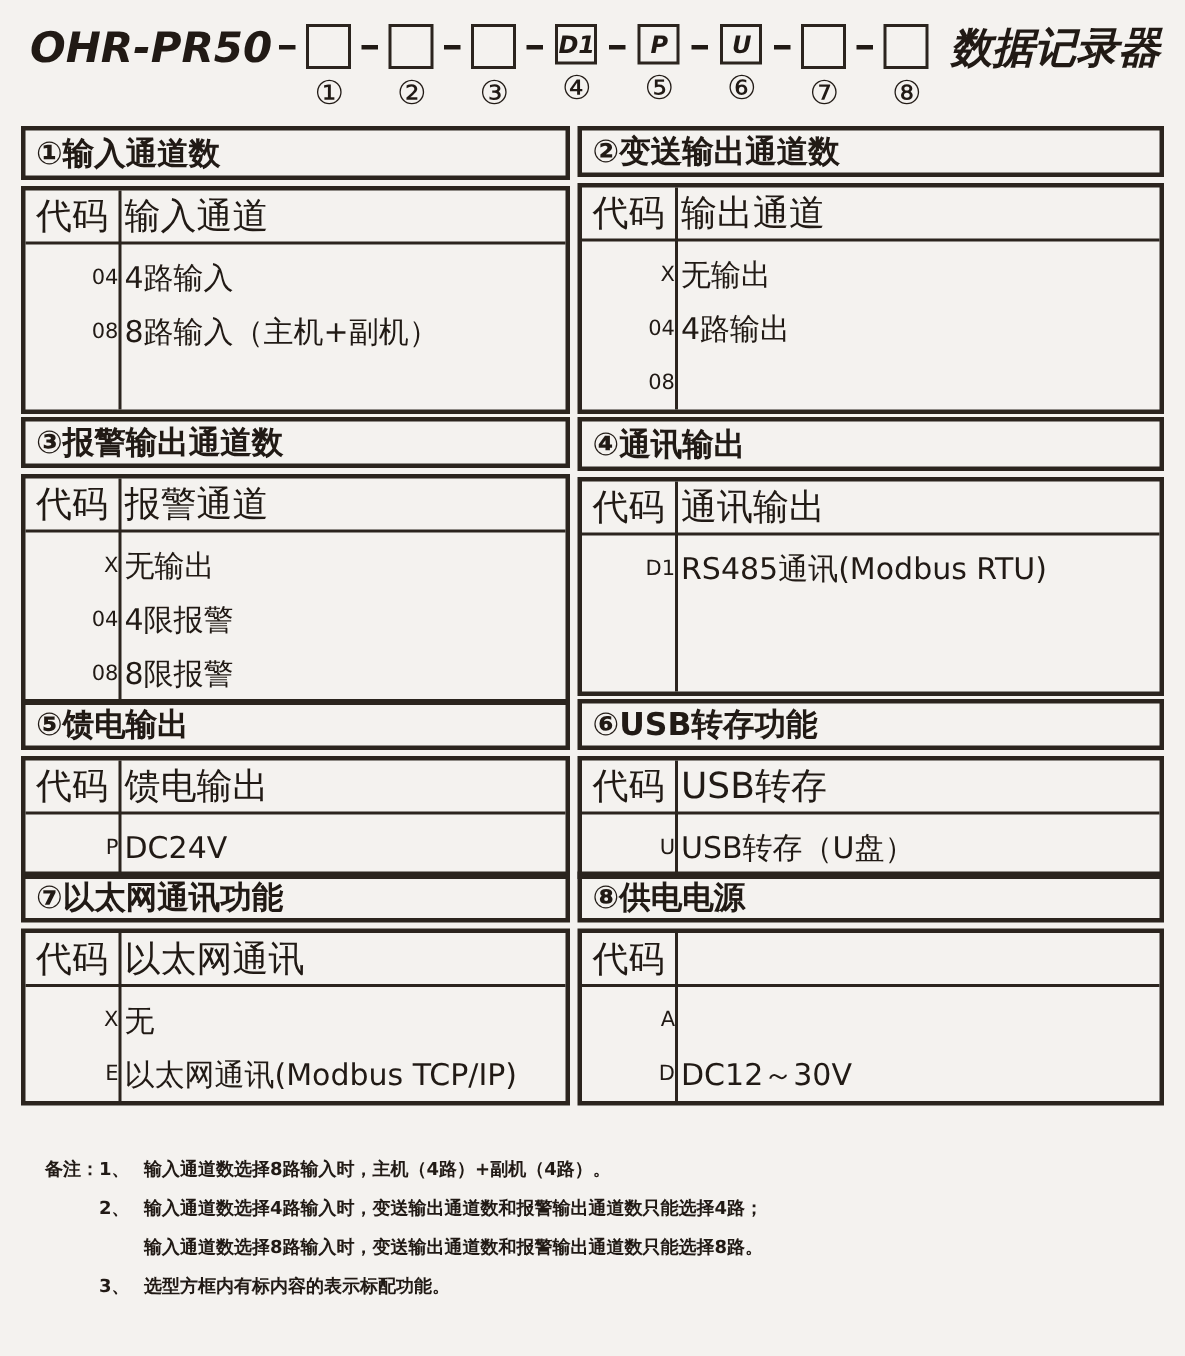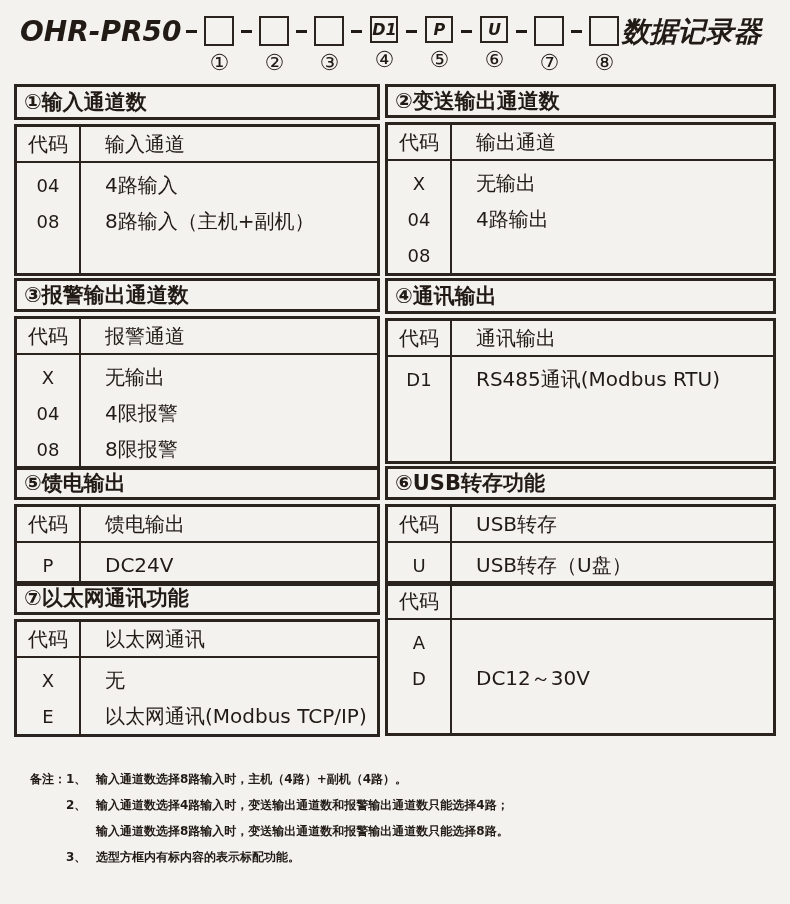--- a/index.html
+++ b/index.html
@@ -24,21 +24,21 @@
     padding:16px 0 0 20px;
     font-style:italic;
   }
   .ml-text{
     font-size:28px;
     font-weight:bold;
     line-height:32px;
     white-space:nowrap;
     letter-spacing:0px;
   }
-  .ml-suffix{margin-left:0;}
+  .ml-suffix{margin-left:12px;}
   .dash{
     height:30px;
     display:flex;
     align-items:center;
     margin:0 5px;
   }
   .dash i{display:block;width:11px;height:3px;background:var(--ink);}
   .boxcol{
     display:flex;
     flex-direction:column;
@@ -91,27 +91,27 @@
     position:absolute;
     left:62px;top:0;bottom:0;
     width:2px;
     background:var(--line);
   }
   .thead{
     display:flex;
     border-bottom:2px solid var(--line);
     height:36px;
     align-items:center;
-    font-size:20px;
+    font-size:24px;
   }
   .code-col{width:62px;flex:none;text-align:center;}
-  .desc-col{flex:1;padding-left:26px;white-space:nowrap;}
+  .desc-col{flex:1;padding-left:4px;white-space:nowrap;}
   .tbody{flex:1;padding-top:4px;}
   .trow{display:flex;height:36px;align-items:center;font-size:20px;}
-  .trow .code-col{font-size:18px;}
+  .trow .code-col{font-size:14px;text-align:right;}
 
   
   .notes{
     margin:30px 0 0 30px;
     font-size:12px;
     font-weight:bold;
     line-height:26px;
     display:flex;
   }
   .notes-label{flex:none;}
@@ -323,20 +323,21 @@
         </div>
         <div class="trow">
           <div class="code-col">E</div>
           <div class="desc-col">以太网通讯(Modbus TCP/IP)</div>
         </div>
       </div>
     </div>
   </div>
 
   <div class="section">
+    <div class="sec-title">⑧供电电源</div>
     <div class="sec-table">
       <div class="thead">
         <div class="code-col">代码</div>
       </div>
       <div class="tbody">
         <div class="trow">
           <div class="code-col">A</div>
         </div>
         <div class="trow">
           <div class="code-col">D</div>

